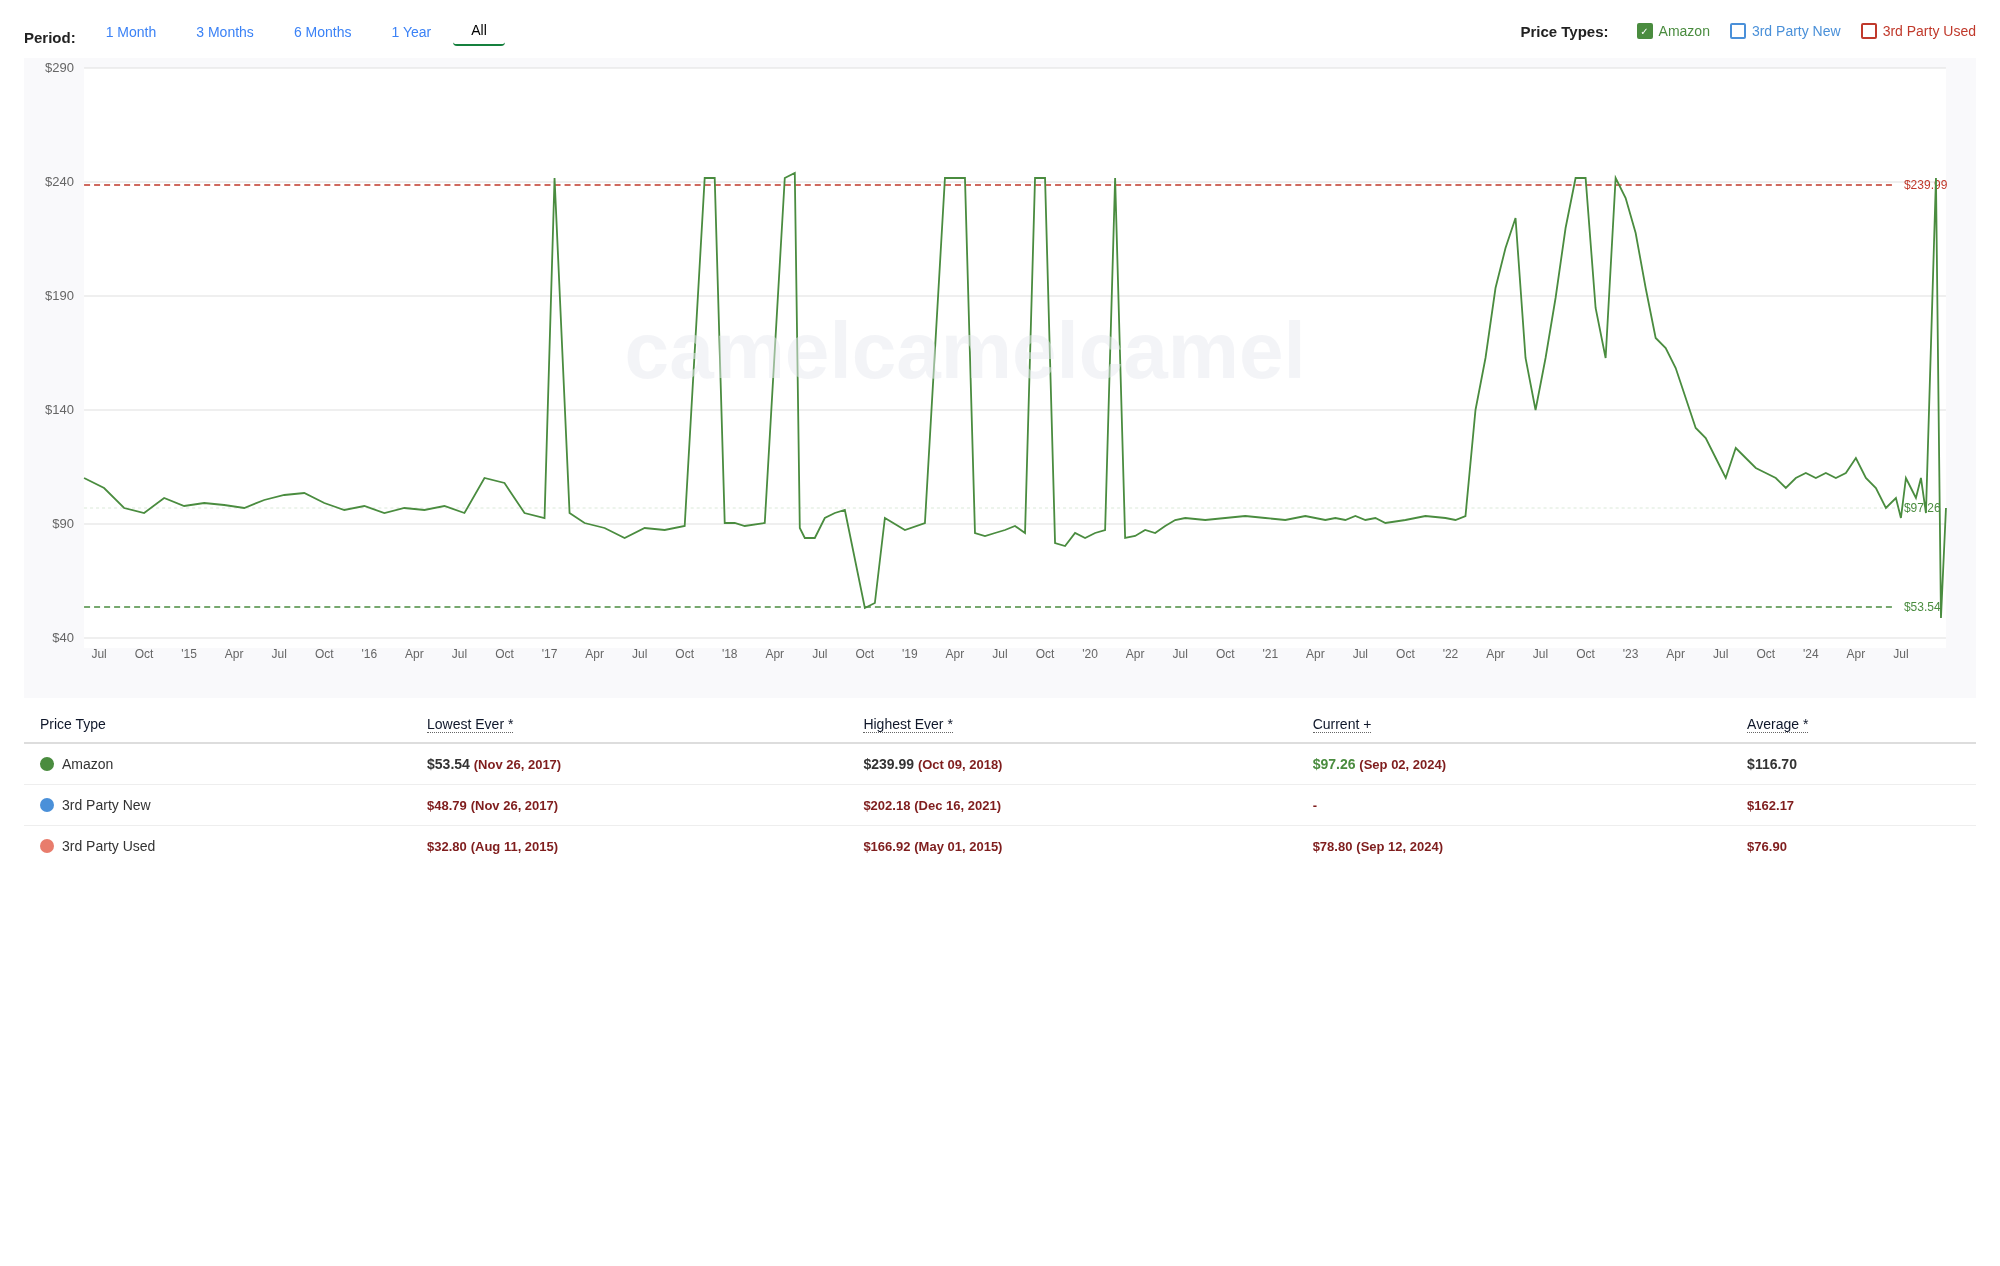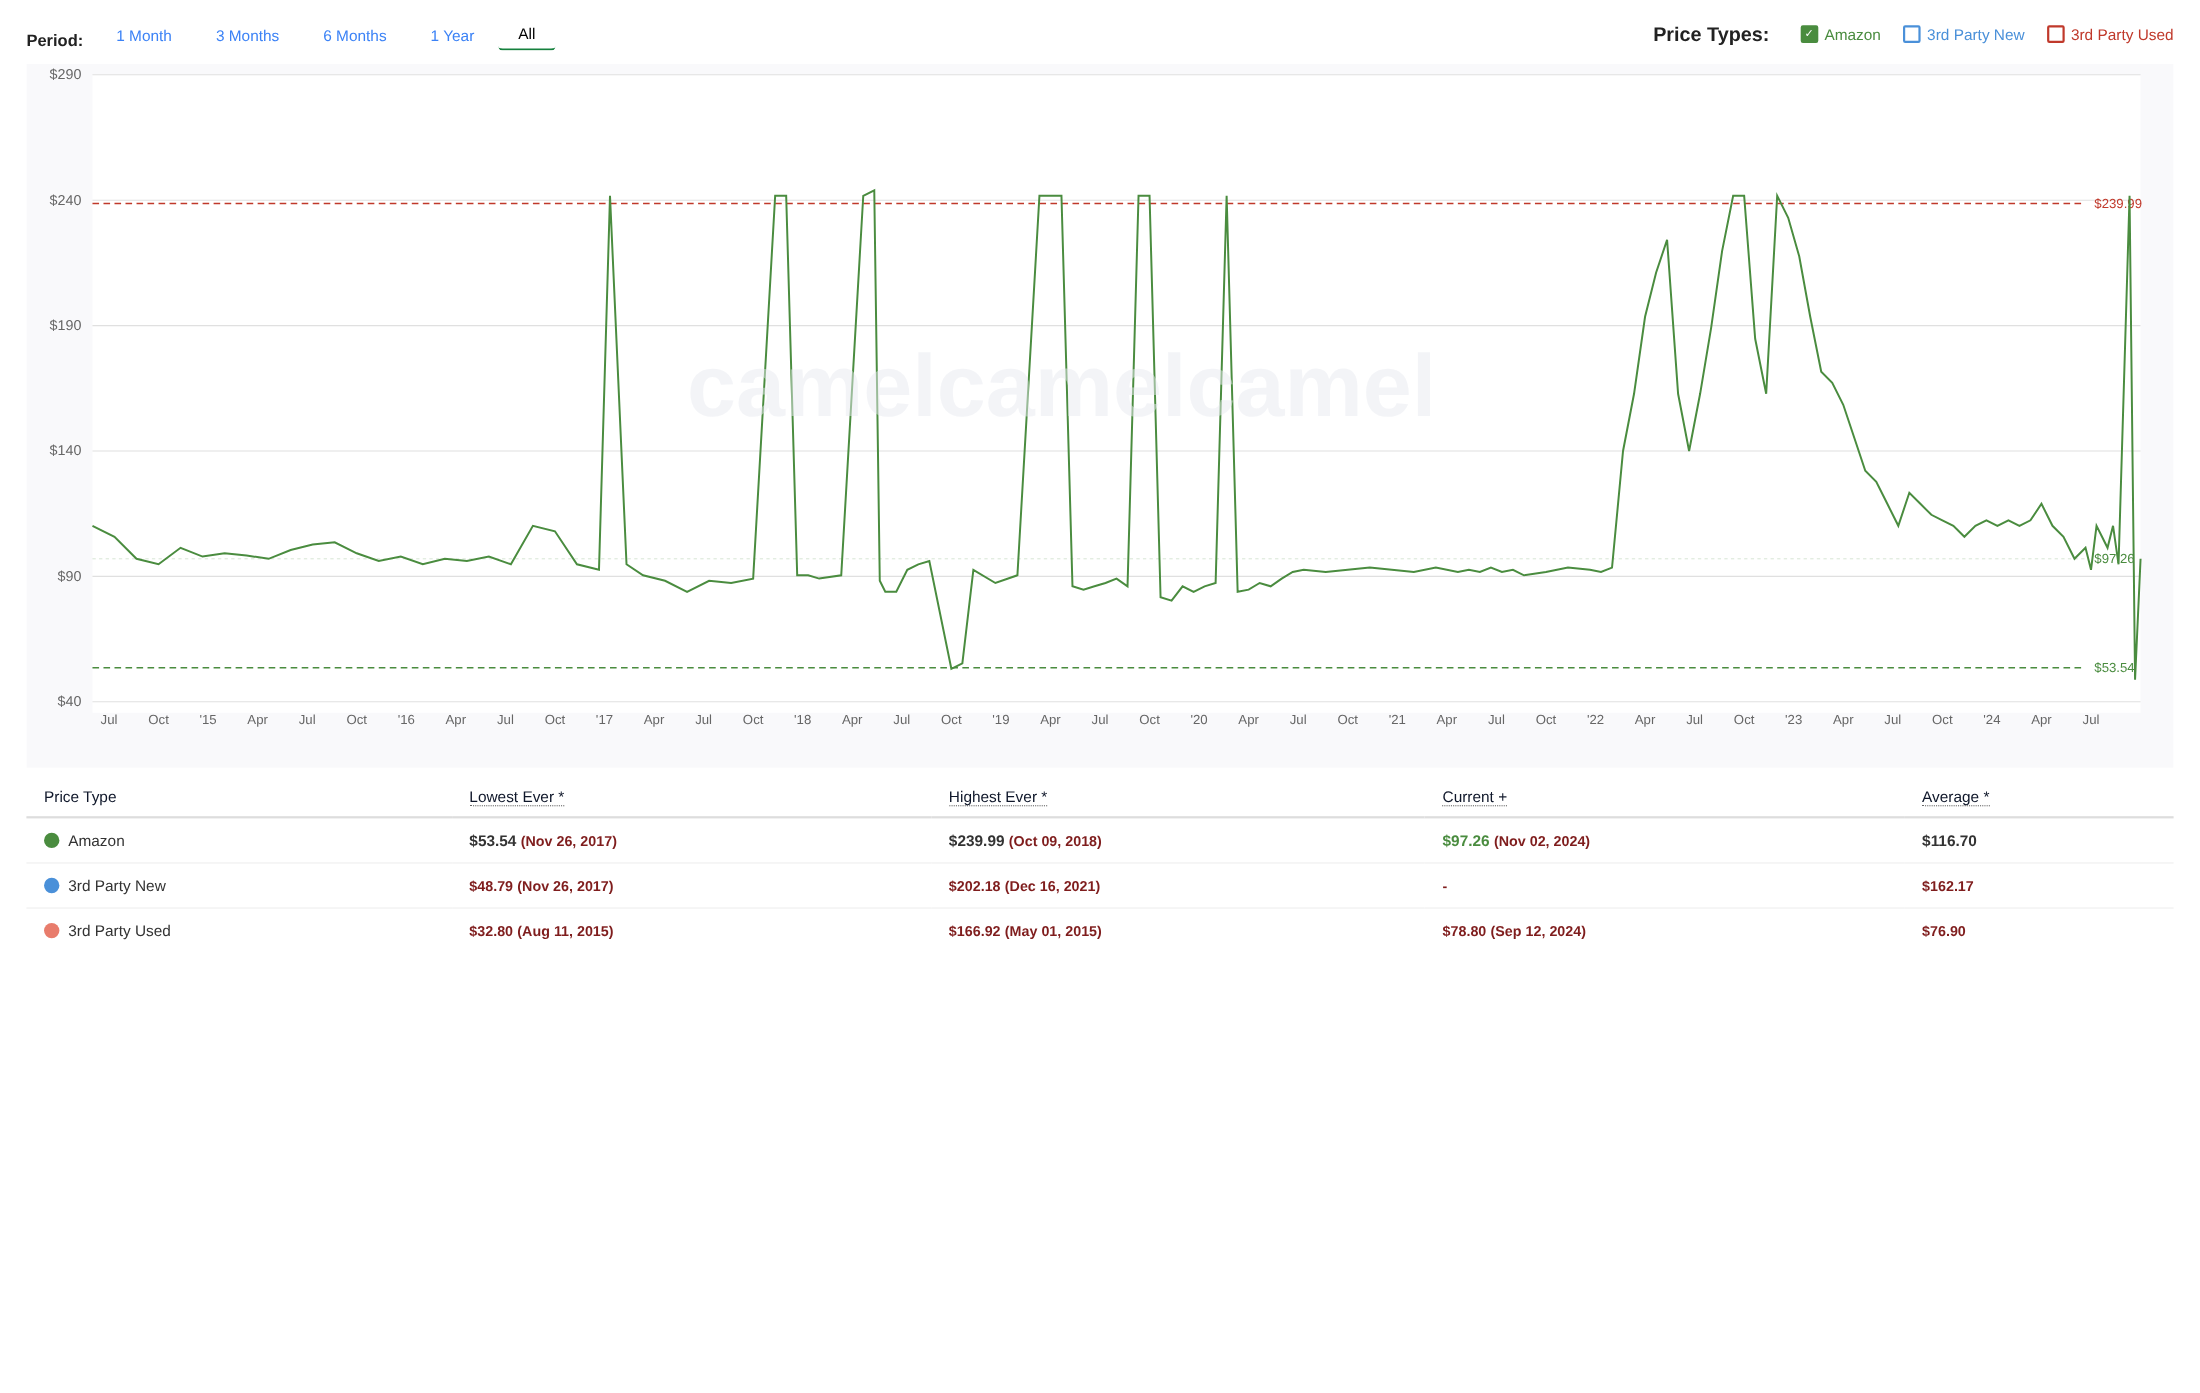--- a/index.html
+++ b/index.html
@@ -47,21 +47,21 @@
       border-bottom: 2px solid #15803d;
       font-weight: 400;
     }
     .price-types-section {
       display: flex;
       align-items: center;
       gap: 20px;
     }
     .pt-label {
       font-weight: 700;
-      font-size: 18px;
+      font-size: 15px;
       margin-right: 8px;
       color: #222;
     }
     .pt-item {
       display: flex;
       align-items: center;
       gap: 6px;
       font-size: 14px;
     }
     .pt-checkbox-amazon {
@@ -430,21 +430,21 @@
         <td>
           <span class="bold-price">$53.54</span>
           <span class="muted">(Nov 26, 2017)</span>
         </td>
         <td>
           <span class="bold-price">$239.99</span>
           <span class="muted">(Oct 09, 2018)</span>
         </td>
         <td>
           <span class="current-amazon bold-price">$97.26</span>
-          <span class="muted">(Nov 02, 2024)</span>
+          <span class="muted">(Sep 02, 2024)</span>
         </td>
         <td>
           <span class="bold-price">$116.70</span>
         </td>
       </tr>
 
       <tr>
         <td>
           <div class="price-type-cell">
             <div class="dot-new"></div>

